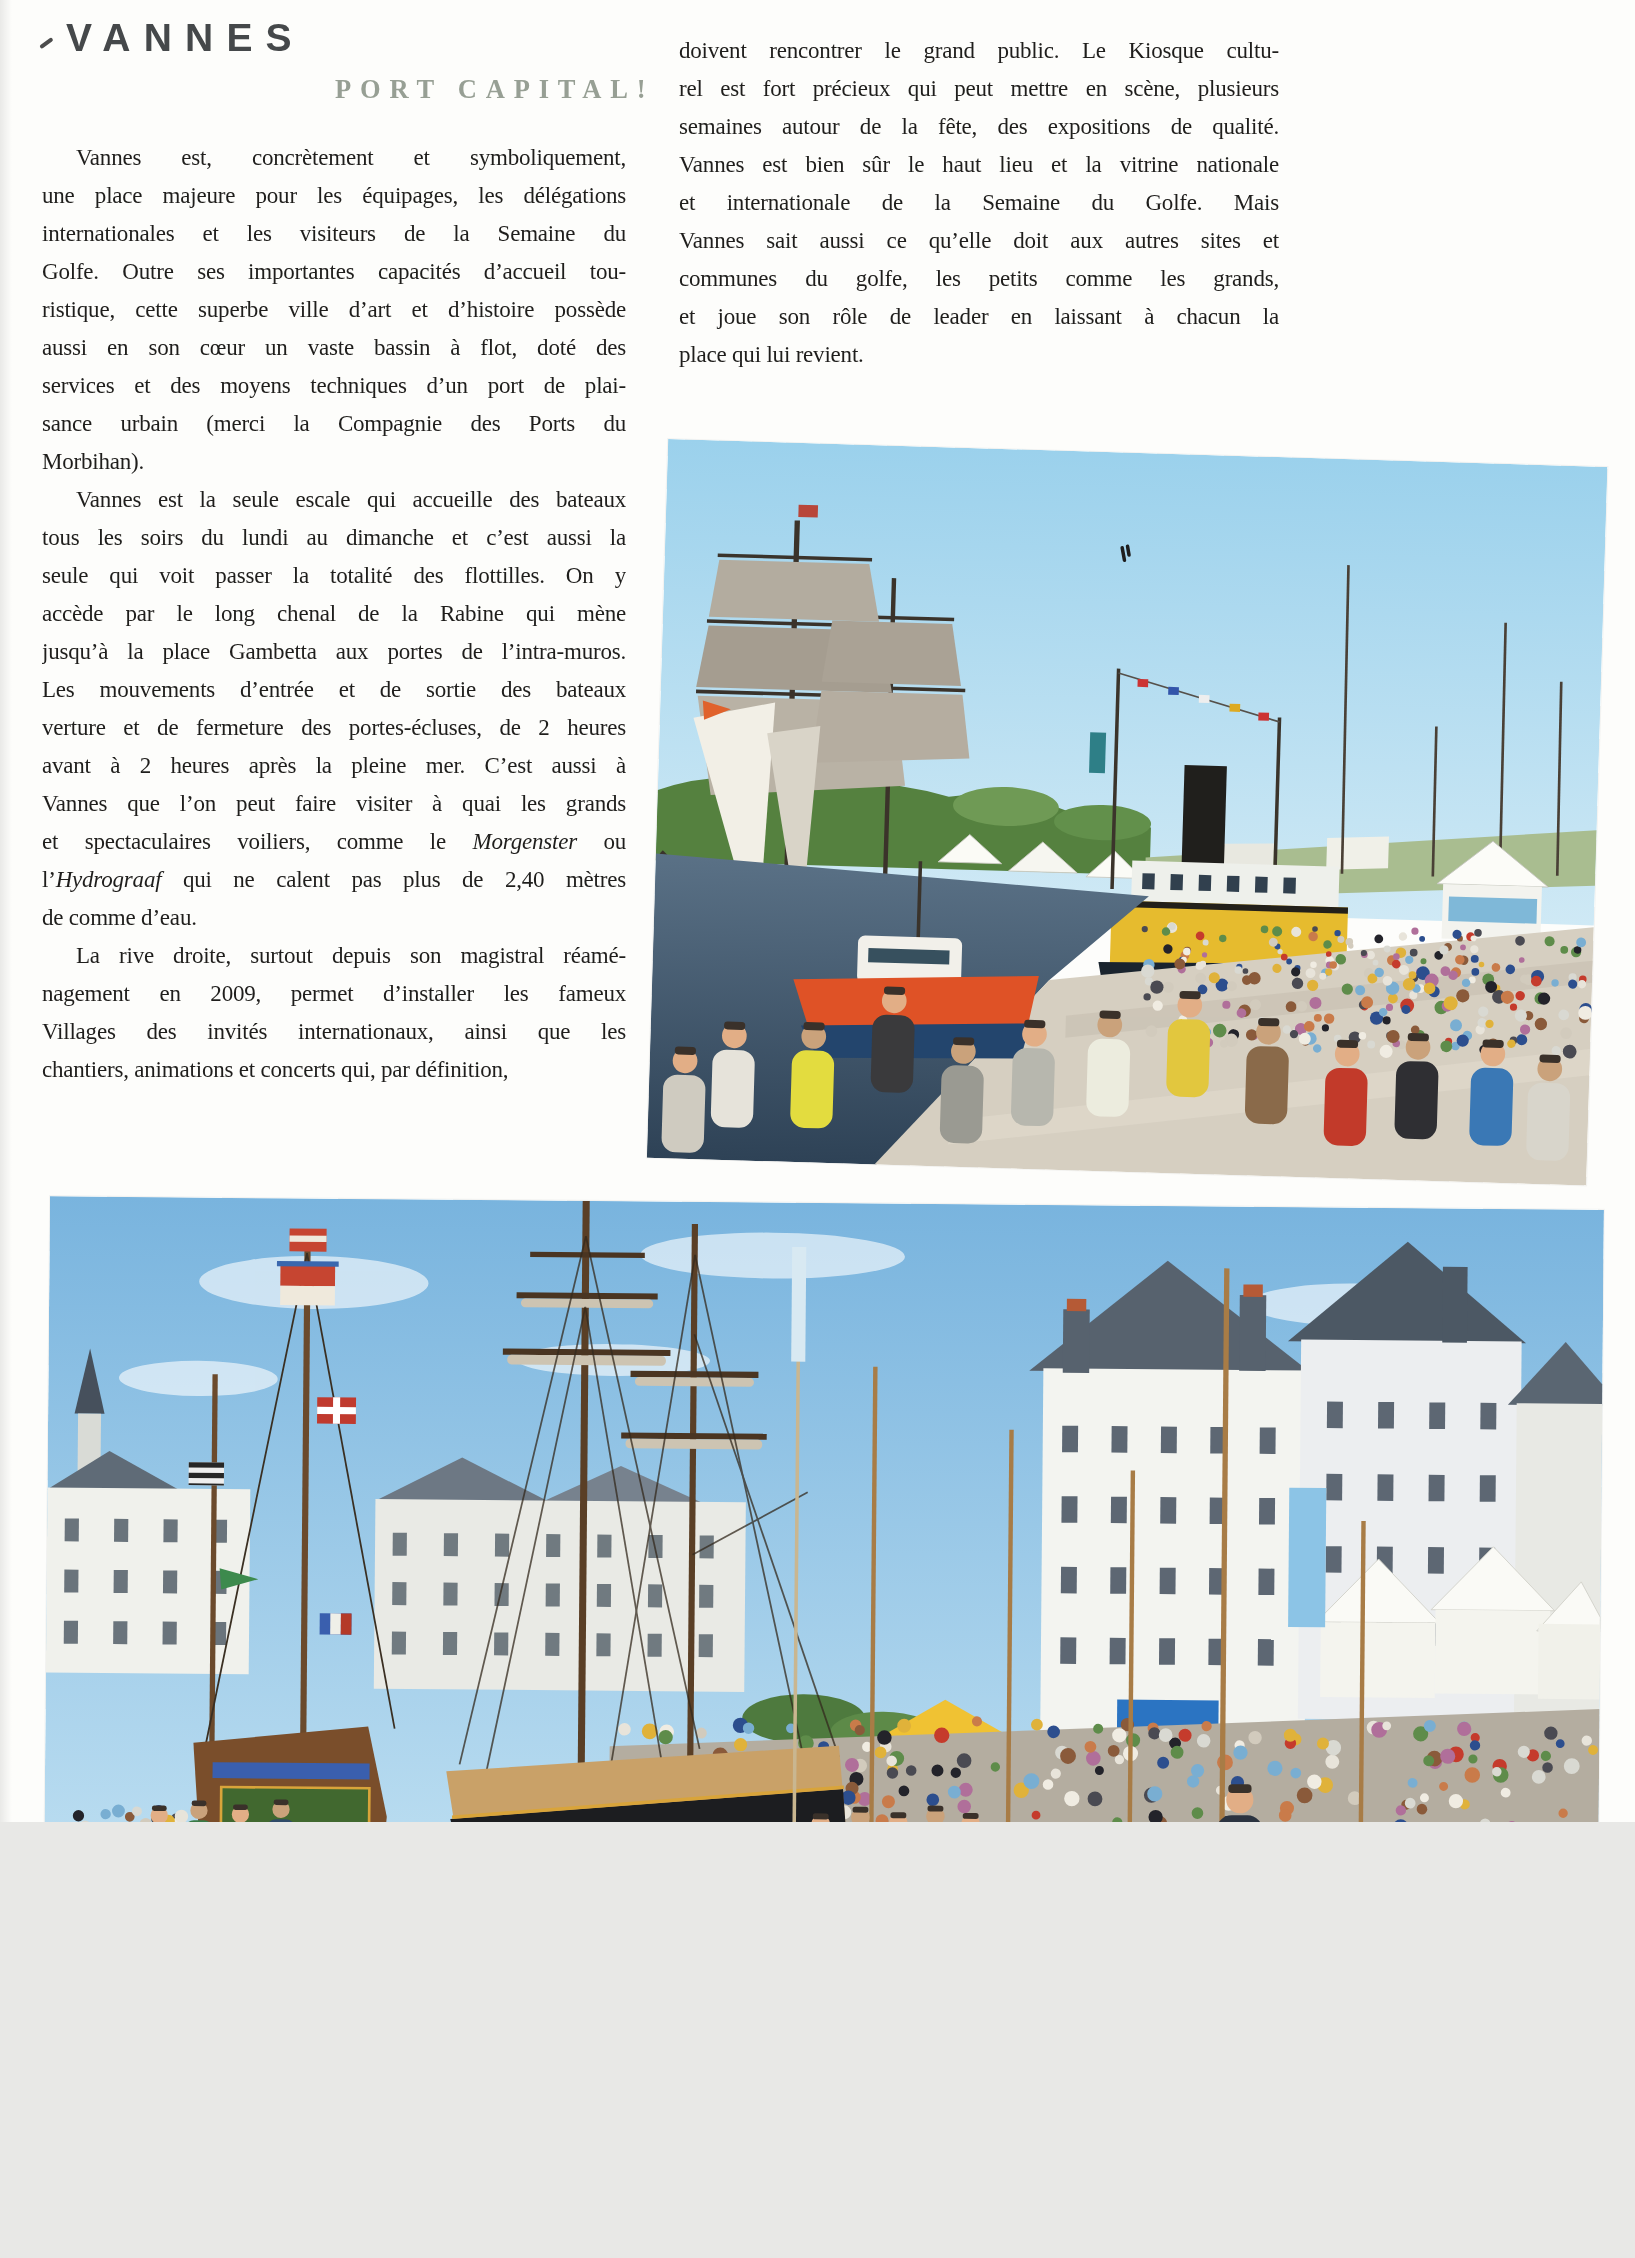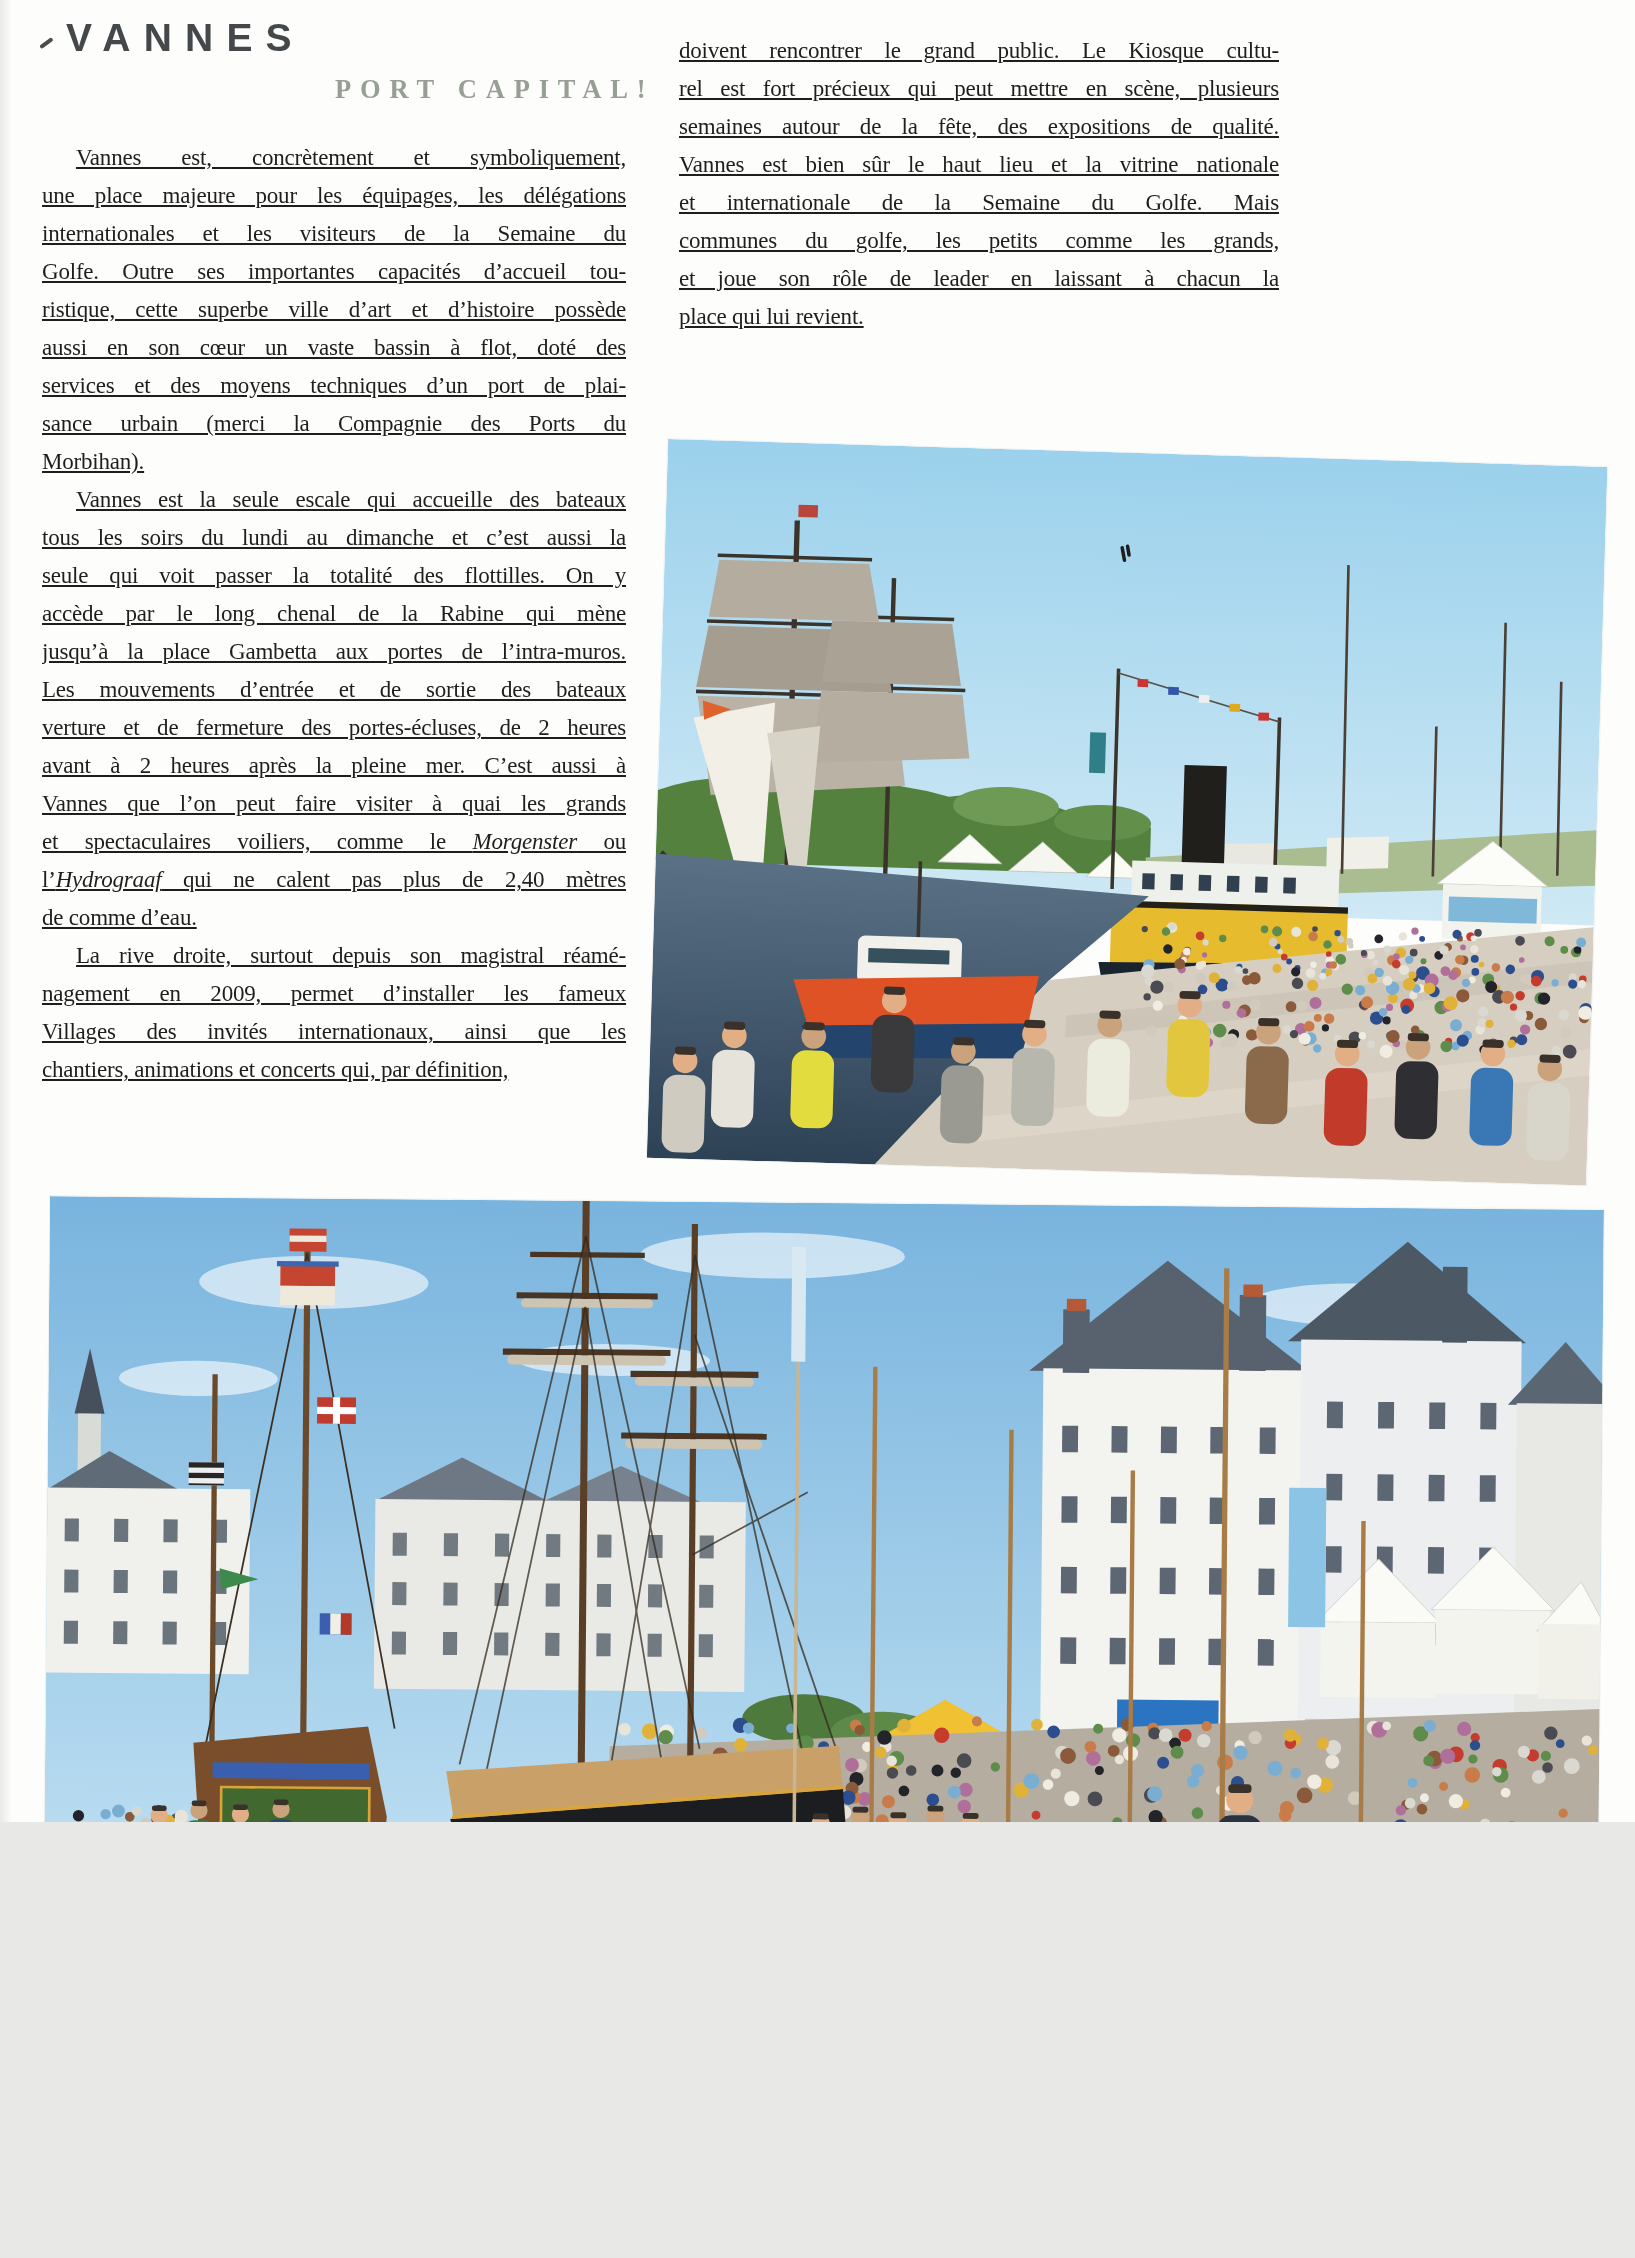--- a/index.html
+++ b/index.html
@@ -26,21 +26,21 @@
     position:absolute;left:335px;top:74px;
     font-family:Liberation Serif, serif;
     font-size:26.5px;font-weight:700;letter-spacing:8.8px;color:#8f988c;
     opacity:.92;
   }
   .col{position:absolute;font-size:23px;line-height:38px;letter-spacing:-0.2px;}
   .col-left{left:42px;top:139px;width:584px;}
   .col-right{left:679px;top:32px;width:600px;}
   .line{
     height:38px;overflow:hidden;
-    text-align:justify;text-align-last:justify;text-decoration:underline;-moz-text-align-last:justify;
+    text-align:justify;text-align-last:justify;-moz-text-align-last:justify;
   }
   .line.last{text-align-last:left;-moz-text-align-last:left;}
   .line.indent{text-indent:34px;}
   .it{font-style:italic;}
   .photo{position:absolute;box-shadow:0 0 0 0.9px rgba(0,0,0,0.04);}
   .photo-top{left:668px;top:439px;width:940px;height:719px;transform:rotate(1.7deg);transform-origin:top left;}
   .photo-bottom{left:50px;top:1196px;width:1554px;height:1022px;transform:rotate(0.5deg);transform-origin:top left;}
   .photo svg{display:block;width:100%;height:100%;}
 </style>
 </head>
@@ -78,20 +78,21 @@
       <div class="line"><span>nagement en 2009, permet d’installer les fameux</span></div>
       <div class="line"><span>Villages des invités internationaux, ainsi que les</span></div>
       <div class="line last"><span>chantiers, animations et concerts qui, par définition,</span></div>
     </div>
   <div class="col col-right">
       <div class="line"><span>doivent rencontrer le grand public. Le Kiosque cultu-</span></div>
       <div class="line"><span>rel est fort précieux qui peut mettre en scène, plusieurs</span></div>
       <div class="line"><span>semaines autour de la fête, des expositions de qualité.</span></div>
       <div class="line"><span>Vannes est bien sûr le haut lieu et la vitrine nationale</span></div>
       <div class="line"><span>et internationale de la Semaine du Golfe. Mais</span></div>
+      <div class="line"><span>Vannes sait aussi ce qu’elle doit aux autres sites et</span></div>
       <div class="line"><span>communes du golfe, les petits comme les grands,</span></div>
       <div class="line"><span>et joue son rôle de leader en laissant à chacun la</span></div>
       <div class="line last"><span>place qui lui revient.</span></div>
     </div>
 
   <div class="photo photo-top">
     <svg viewBox="0 0 1065 815">
       <defs>
         <linearGradient id="tsky" x1="0" y1="0" x2="0" y2="1">
           <stop offset="0" stop-color="#9bd1ec"></stop>

